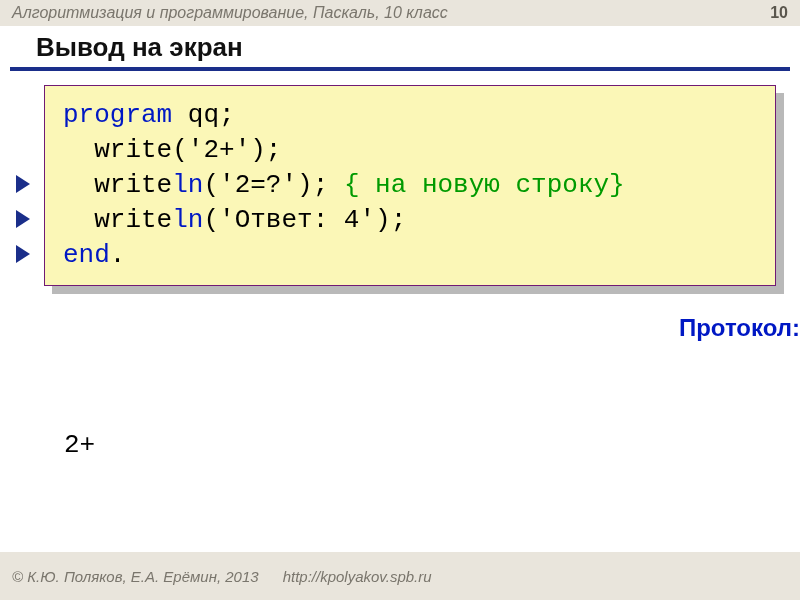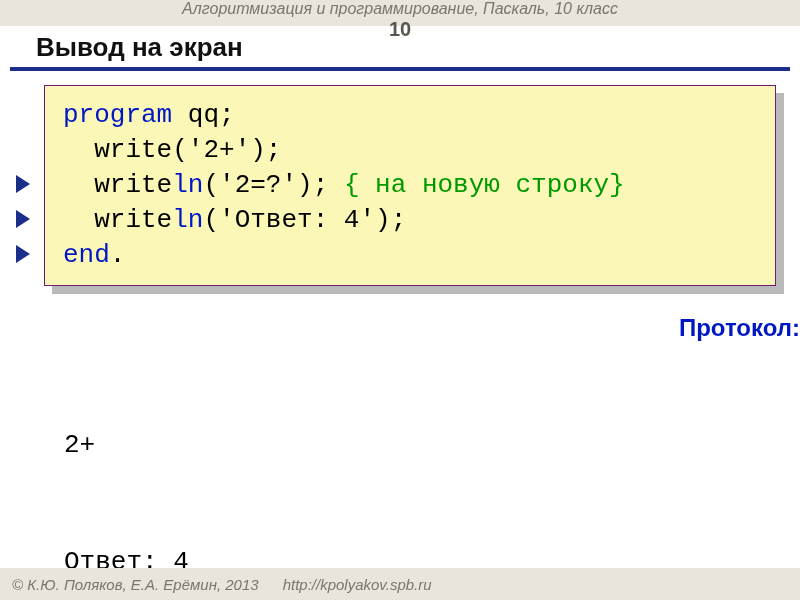--- a/index.html
+++ b/index.html
@@ -21,28 +21,27 @@
     width: 100%;
     height: 26px;
     background: #e9e5dc;
     display: flex;
     align-items: center;
     padding: 0 12px;
     box-sizing: border-box;
     font-style: italic;
     color: #7a766d;
     font-size: 16px;
-    flex-direction: column;
   }
   .header-title { flex: 1; }
   .header-page {
     font-style: normal;
     font-weight: bold;
     color: #5a564d;
-    font-size: 20px;
+    font-size: 16px;
   }
   .slide-title {
     padding: 6px 18px 4px 26px;
     font-size: 26px;
     font-weight: bold;
     color: #111;
     border-bottom: 4px solid #1a2e8a;
     margin: 0 10px 14px 10px;
   }
   .code-box-wrap {
@@ -92,21 +91,21 @@
     line-height: 1.5;
     white-space: pre;
   }
   .footer-band {
     position: absolute;
     left: 0; right: 0; bottom: 0;
     height: 24px;
     background: #e9e5dc;
     display: flex;
     align-items: center;
-    padding: 4px 12px;
+    padding: 12px 12px;
     font-style: italic;
     color: #7a766d;
     font-size: 15px;
   }
   .footer-left { }
   .footer-url { margin-left: 24px; }
 </style>
 </head>
 <body>
 

